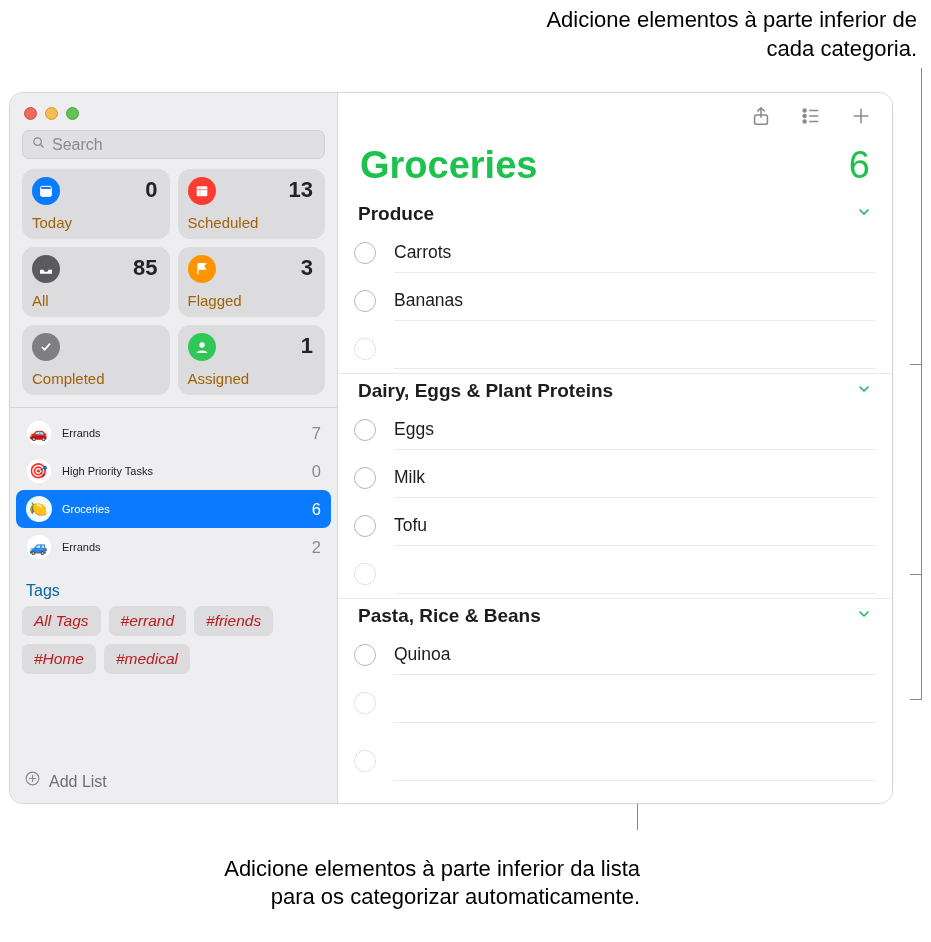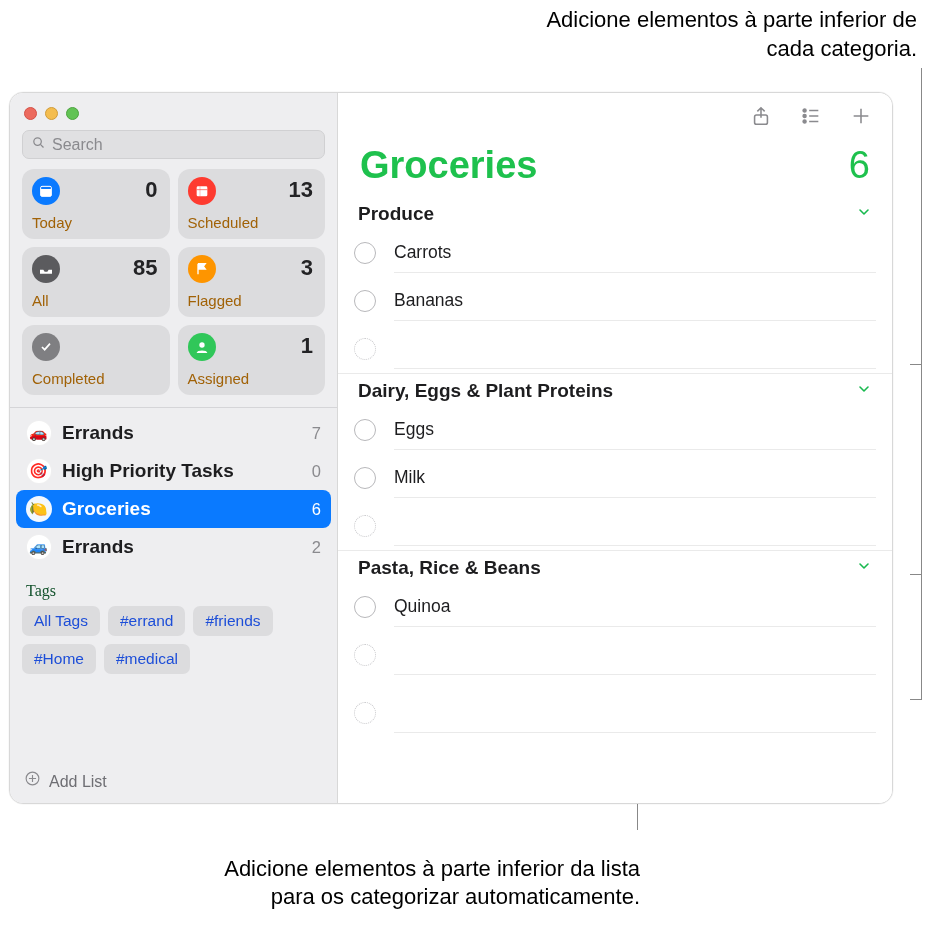--- a/index.html
+++ b/index.html
@@ -108,31 +108,31 @@
     border-radius: 8px;
     cursor: pointer;
   }
   .list-item .lic {
     width: 26px; height: 26px; border-radius: 50%;
     display: flex; align-items: center; justify-content: center;
     font-size: 15px;
     background: #fff;
     border: 1px solid rgba(0,0,0,0.06);
   }
-  .list-item .name { flex: 1; font-size: 19px; color: #1d1d1f; font-weight: bold; }
+  .list-item .name { flex: 1; font-size: 11px; color: #1d1d1f; }
   .list-item .cnt { font-size: 16.5px; color: #8a8a8e; }
   .list-item.active { background: #0a7aff; }
   .list-item.active .name, .list-item.active .cnt { color: #fff; }
   .list-item.active .lic { background: rgba(255,255,255,0.95); border-color: transparent; }
 
-  .tags-title { padding: 14px 16px 6px; color: #14532d; font-size: 16px; font-family: Liberation Serif, serif; }
+  .tags-title { padding: 14px 16px 6px; color: #0369a1; font-size: 16px; }
   .tagrow { display: flex; flex-wrap: wrap; gap: 8px; padding: 0 12px 8px; }
   .tagchip {
     background: #dcdcde; border-radius: 7px;
-    padding: 6px 12px; font-size: 15.5px; color: #1d4ed8; cursor: pointer;
+    padding: 6px 12px; font-size: 15.5px; color: #b91c1c; cursor: pointer; font-style: italic;
   }
 
   .add-list {
     position: absolute; bottom: 4px; left: 0; right: 0;
     display: flex; align-items: flex-end; gap: 8px;
     padding: 8px 14px; color: #6e6e73; font-size: 16px; cursor: pointer;
   }
   .add-list svg { width: 17px; height: 17px; }
 
   
@@ -384,20 +384,24 @@
             </svg></span>
         </div>
         <div class="row">
           <div class="circle"></div>
           <div class="text">Eggs</div>
         </div>
         <div class="row">
           <div class="circle"></div>
           <div class="text">Milk</div>
         </div>
+        <div class="row">
+          <div class="circle"></div>
+          <div class="text">Tofu</div>
+        </div>
         <div class="row empty">
           <div class="circle"></div>
           <div class="text">&nbsp;</div>
         </div>
         <div class="section-head">
           <div class="stitle">Pasta, Rice &amp; Beans</div>
           <span class="chev"><svg viewBox="0 0 24 24">
               <path d="M6 9 L12 15 L18 9" stroke="#18b94f" stroke-width="2.4" fill="none" stroke-linecap="round" stroke-linejoin="round"></path>
             </svg></span>
         </div>

